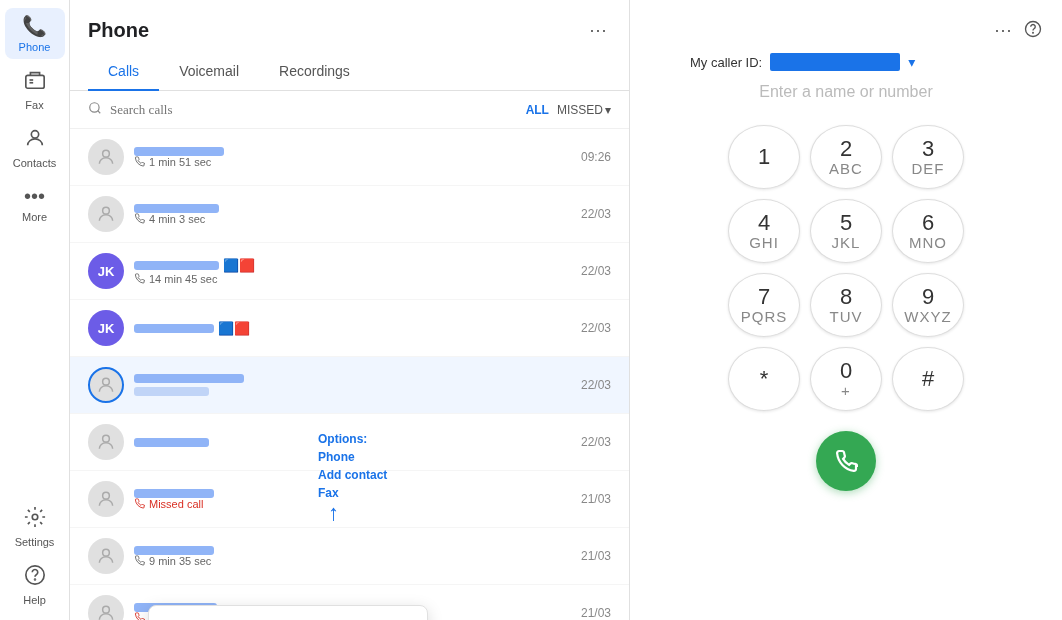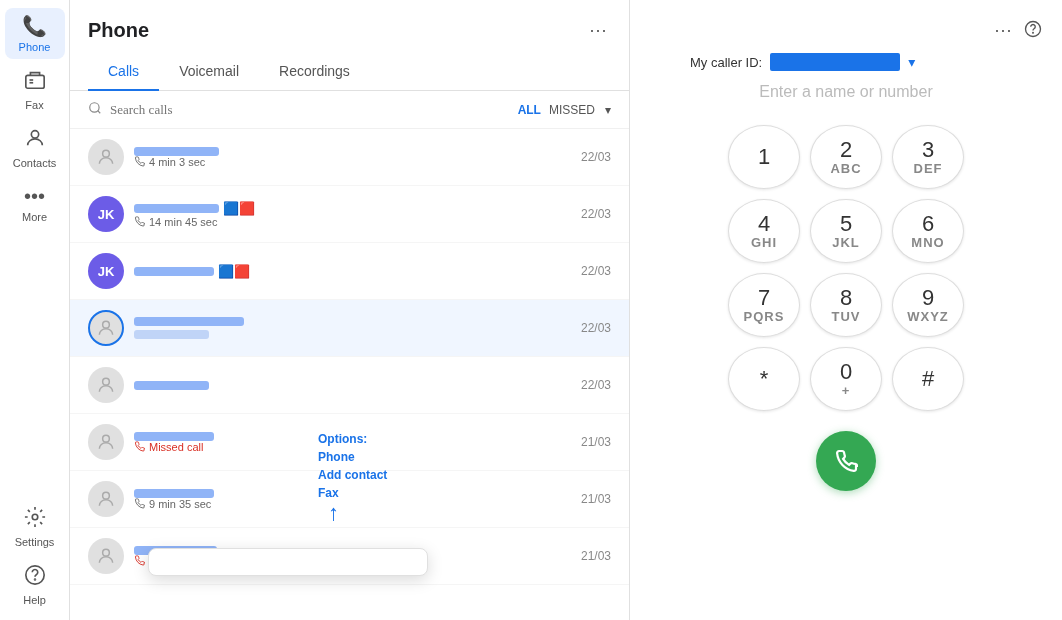--- a/index.html
+++ b/index.html
@@ -111,21 +111,21 @@
       color: #1a73e8;
       cursor: pointer;
       margin-left: 8px;
     }
     .filter-missed {
       font-size: 12px;
       color: #555;
       cursor: pointer;
       display: flex;
       align-items: center;
-      gap: 10px;
+      gap: 2px;
     }
 
     
     .call-list {
       flex: 1;
       overflow-y: auto;
       position: relative;
     }
     .call-item {
       display: flex;
@@ -249,24 +249,24 @@
       align-items: center;
       justify-content: center;
       cursor: pointer;
       font-size: 22px;
       font-weight: 400;
       color: #333;
       box-shadow: 0 1px 3px rgba(0,0,0,0.1);
       line-height: 1.1;
     }
     .key-sub {
-      font-size: 13px;
+      font-size: 15px;
       color: #888;
       letter-spacing: 1px;
-      font-weight: 700;
+      font-weight: 400;
     }
     .call-btn {
       width: 60px;
       height: 60px;
       border-radius: 50%;
       background: #34a853;
       border: none;
       display: flex;
       align-items: center;
       justify-content: center;
@@ -364,20 +364,40 @@
     <input class="search-input" type="text" placeholder="Search calls" style="">
     <span class="filter-all">ALL</span>
     <span class="filter-missed">
       <span>MISSED</span>
       <span>▾</span>
     </span>
   </div>
 
   <div class="call-list">
 
+    <div class="call-item">
+      <div class="avatar">
+        <svg width="20" height="20" viewBox="0 0 24 24" fill="none" stroke="#aaa" stroke-width="1.8">
+          <circle cx="12" cy="8" r="4"></circle>
+            <path d="M4 20c0-4 3.6-7 8-7s8 3 8 7"></path>
+        </svg>
+      </div>
+      <div class="call-info">
+        <div class="name-bar-wrap">
+            <div class="nb" style="width:90px"></div>
+          </div>
+        <div class="call-duration">
+          <svg width="11" height="11" viewBox="0 0 24 24" fill="none" stroke="#666" stroke-width="2">
+              <path d="M22 16.92v3a2 2 0 0 1-2.18 2A19.79 19.79 0 0 1 3.09 4.18 2 2 0 0 1 5.07 2h3a2 2 0 0 1 2 1.72 12.84 12.84 0 0 0 .7 2.81 2 2 0 0 1-.45 2.11L9.09 9.91a16 16 0 0 0 6 6l1.27-1.27a2 2 0 0 1 2.11-.45 12.84 12.84 0 0 0 2.81.7A2 2 0 0 1 23 16.92z"></path>
+            </svg>
+          1 min 51 sec
+        </div>
+      </div>
+      <span class="call-time">09:26</span>
+    </div>
 
     <div class="call-item">
       <div class="avatar">
         <svg width="20" height="20" viewBox="0 0 24 24" fill="none" stroke="#aaa" stroke-width="1.8">
           <circle cx="12" cy="8" r="4"></circle>
             <path d="M4 20c0-4 3.6-7 8-7s8 3 8 7"></path>
         </svg>
       </div>
       <div class="call-info">
         <div class="name-bar-wrap">

